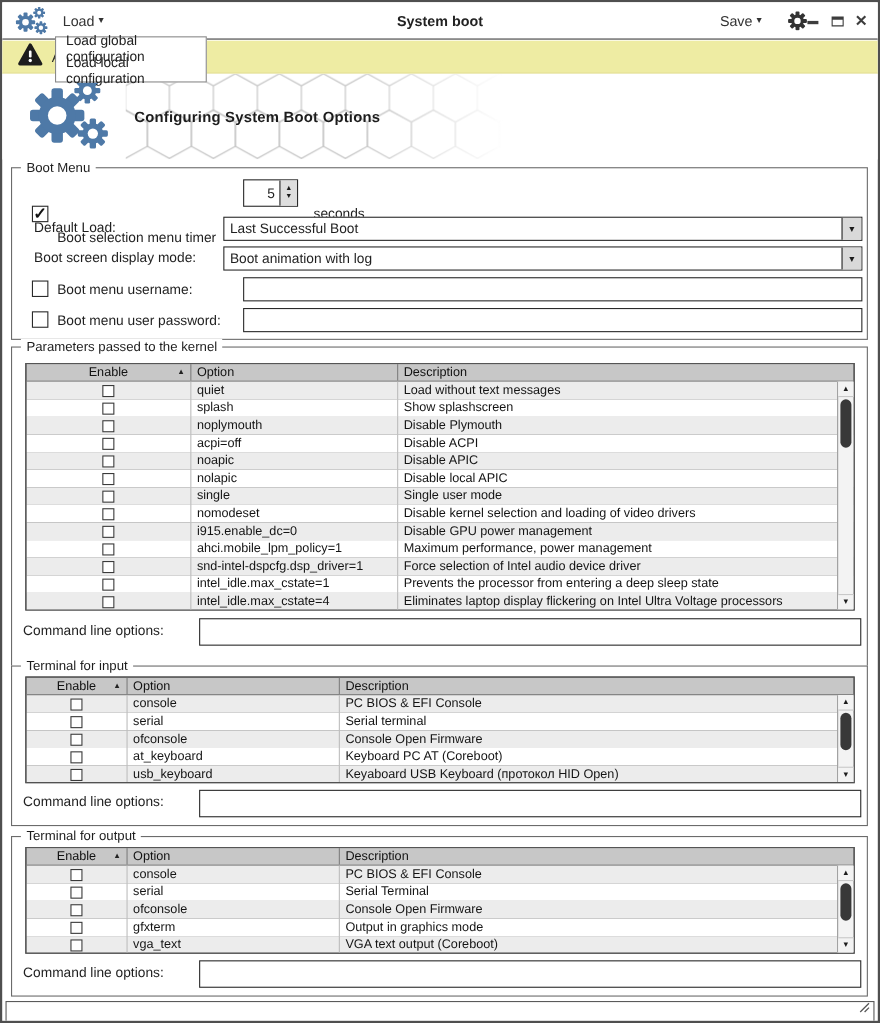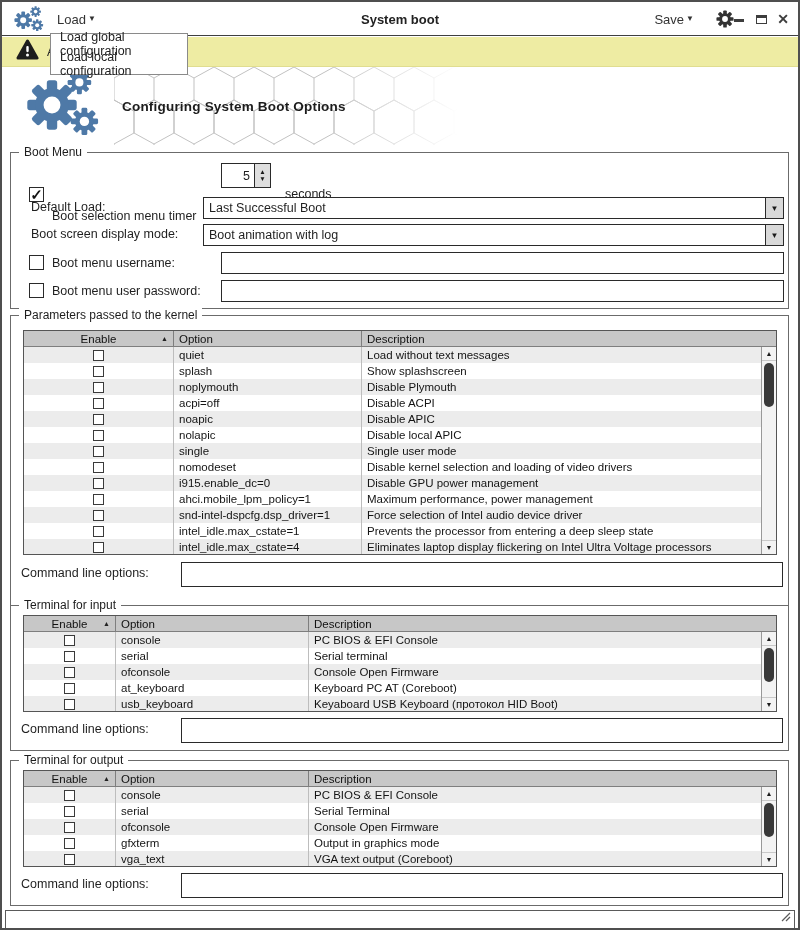--- a/index.html
+++ b/index.html
@@ -398,21 +398,21 @@
               <span class="cbx"></span>
             </div>
             <div class="tc c1">at_keyboard</div>
             <div class="tc c2">Keyboard PC AT (Coreboot)</div>
           </div>
           <div class="trow even">
             <div class="tc c0">
               <span class="cbx"></span>
             </div>
             <div class="tc c1">usb_keyboard</div>
-            <div class="tc c2">Keyaboard USB Keyboard (протокол HID Boot)</div>
+            <div class="tc c2">Keyaboard USB Keyboard (протокол HID Open)</div>
           </div>
         </div>
       <div class="vscroll">
         <span class="sb-btn sb-up">▲</span>
         <span class="sb-thumb" style="top:16px; height:34px;"></span>
         <span class="sb-btn sb-dn">▼</span>
       </div>
     </div>
     <div class="cmdrow" style="top:112px;">
       <span class="cmd-lbl">Command line options:</span>

